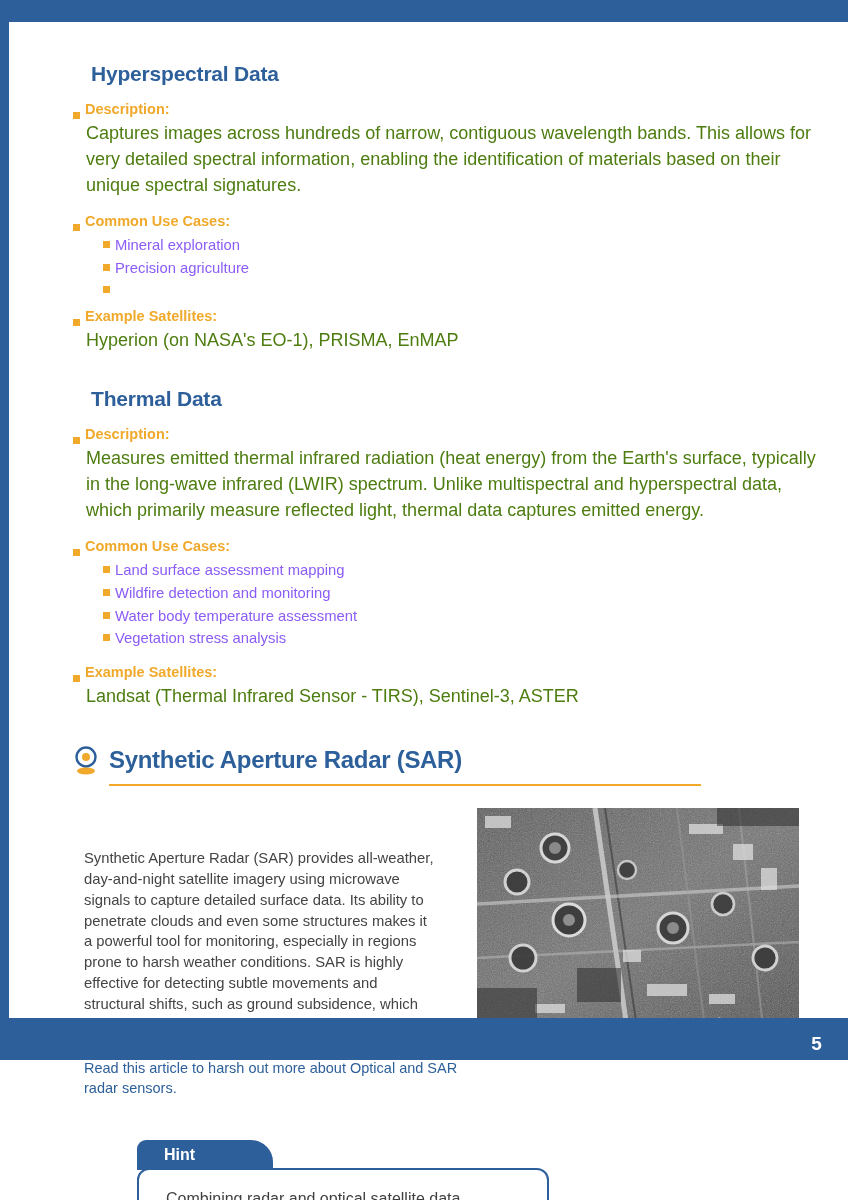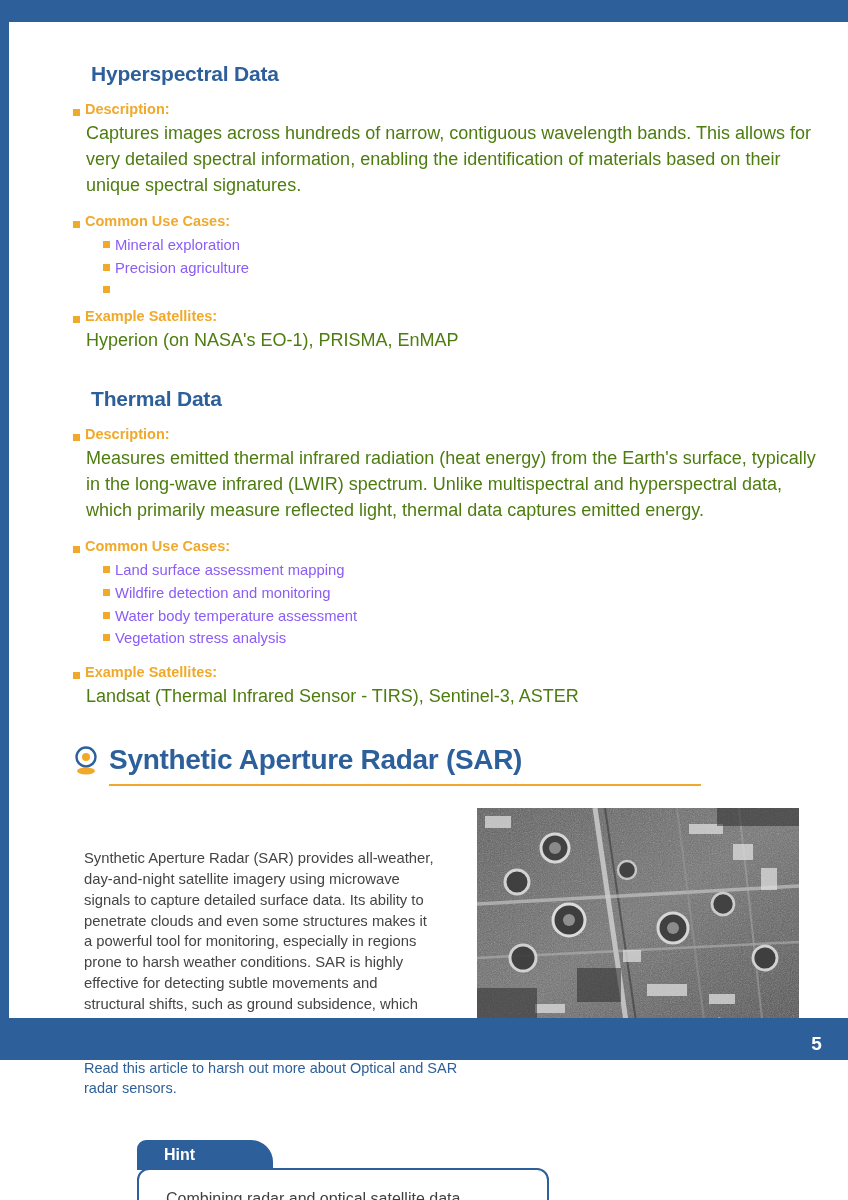--- a/index.html
+++ b/index.html
@@ -64,21 +64,21 @@
     font-weight: bold;
     margin: 0 0 12px 18px;
     letter-spacing: -0.2px;
   }
   h2.section-head.second {
     margin-top: 34px;
   }
 
   .bullet-row {
     display: flex;
-    align-items: center;
+    align-items: flex-end;
     margin-top: 14px;
   }
   .sq {
     width: 7px;
     height: 7px;
     background: #f0a92b;
     margin-right: 5px;
     flex: none;
     margin-top: 6px;
   }
@@ -126,21 +126,21 @@
   .pin-icon {
     width: 26px;
     height: 30px;
     flex: none;
     margin-right: 10px;
     position: relative;
     top: 1px;
   }
   .sar-title {
     color: #2d5f9a;
-    font-size: 28px;
+    font-size: 24px;
     font-weight: bold;
     letter-spacing: -0.3px;
     line-height: 1;
   }
   .sar-rule {
     height: 2px;
     background: #f0a92b;
     width: 592px;
     margin: 9px 0 0 36px;
   }

